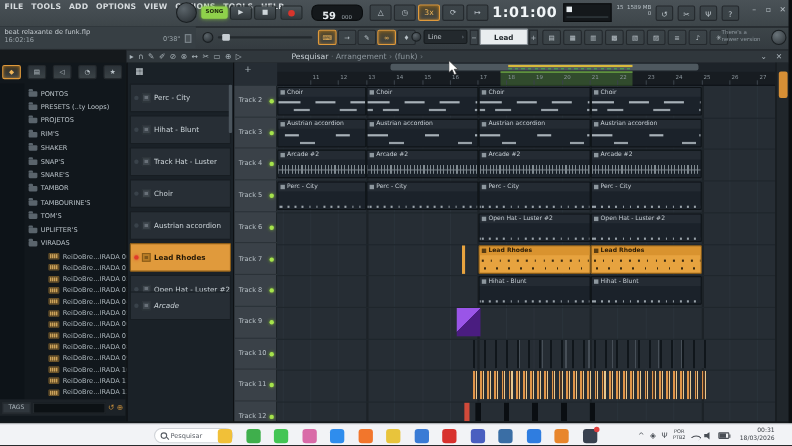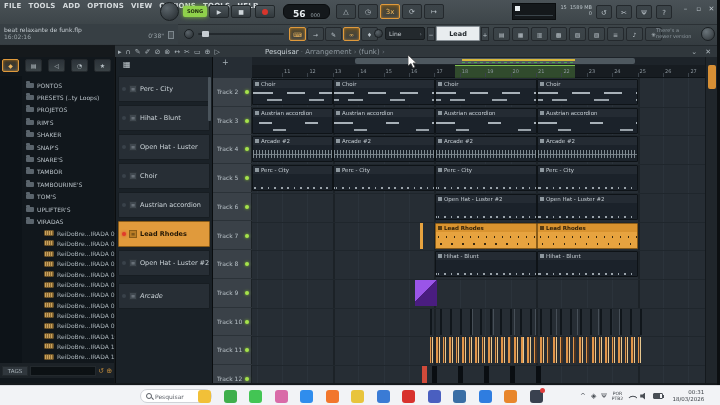--- a/index.html
+++ b/index.html
@@ -173,28 +173,29 @@
         <span class="menu">VIEW</span>
         <span class="menu">OPTIONS</span>
         <span class="menu">TOOLS</span>
         <span class="menu">HELP</span>
       </div>
     <div id="bigknob" class="knob"></div>
     <div id="songled">SONG</div>
     <div id="playbtn" class="tbtn">▶</div>
     <div id="stopbtn" class="tbtn">■</div>
     <div id="recbtn" class="tbtn"><span></span></div>
-    <div id="tempo"><b>56</b> <i>000</i></div>
+    <div id="tempo"><b>59</b> <i>000</i></div>
     <div id="transicons">
         <div class="icobtn">△</div>
         <div class="icobtn">◷</div>
         <div class="icobtn active">3x</div>
         <div class="icobtn">⟳</div>
         <div class="icobtn">↦</div>
       </div>
+    <div id="timedisp">1:01:00</div>
     <div id="cpupanel">
         <div class="sq"></div>
         <div class="bar"></div>
       </div>
     <div id="cpustats">
       <div><span>15</span>&nbsp;&nbsp;<span>1589 MB</span></div>
       <div>0</div>
     </div>
     <div id="titleicons">
         <div class="icobtn">↺</div>
@@ -405,21 +406,21 @@
           <span class="lbl">Perc - City</span>
         </div>
         <div class="pitem" style="top: 48px;">
           <div class="dot"></div>
           <div class="pic">≡</div>
           <span class="lbl">Hihat - Blunt</span>
         </div>
         <div class="pitem" style="top: 77px;">
           <div class="dot"></div>
           <div class="pic">≡</div>
-          <span class="lbl">Open Hat - Luster</span>
+          <span class="lbl">Track Hat - Luster</span>
         </div>
         <div class="pitem" style="top: 106px;">
           <div class="dot"></div>
           <div class="pic">≡</div>
           <span class="lbl">Choir</span>
         </div>
         <div class="pitem" style="top: 135px;">
           <div class="dot"></div>
           <div class="pic">≡</div>
           <span class="lbl">Austrian accordion</span>
@@ -427,21 +428,21 @@
         <div class="pitem sel" style="top: 164px;">
           <div class="dot"></div>
           <div class="pic">≡</div>
           <span class="lbl">Lead Rhodes</span>
         </div>
         <div class="pitem" style="top: 193px;">
           <div class="dot"></div>
           <div class="pic">≡</div>
           <span class="lbl">Open Hat - Luster #2</span>
         </div>
-        <div class="pitem" style="top: 226px; font-style: italic;">
+        <div class="pitem" style="top: 208px; font-style: italic;">
           <div class="dot"></div>
           <div class="pic">≡</div>
           <span class="lbl">Arcade</span>
         </div>
       </div>
     <div id="pickscroll"></div>
   </div>
 
   <div id="playlist">
     <div id="hscroll">

